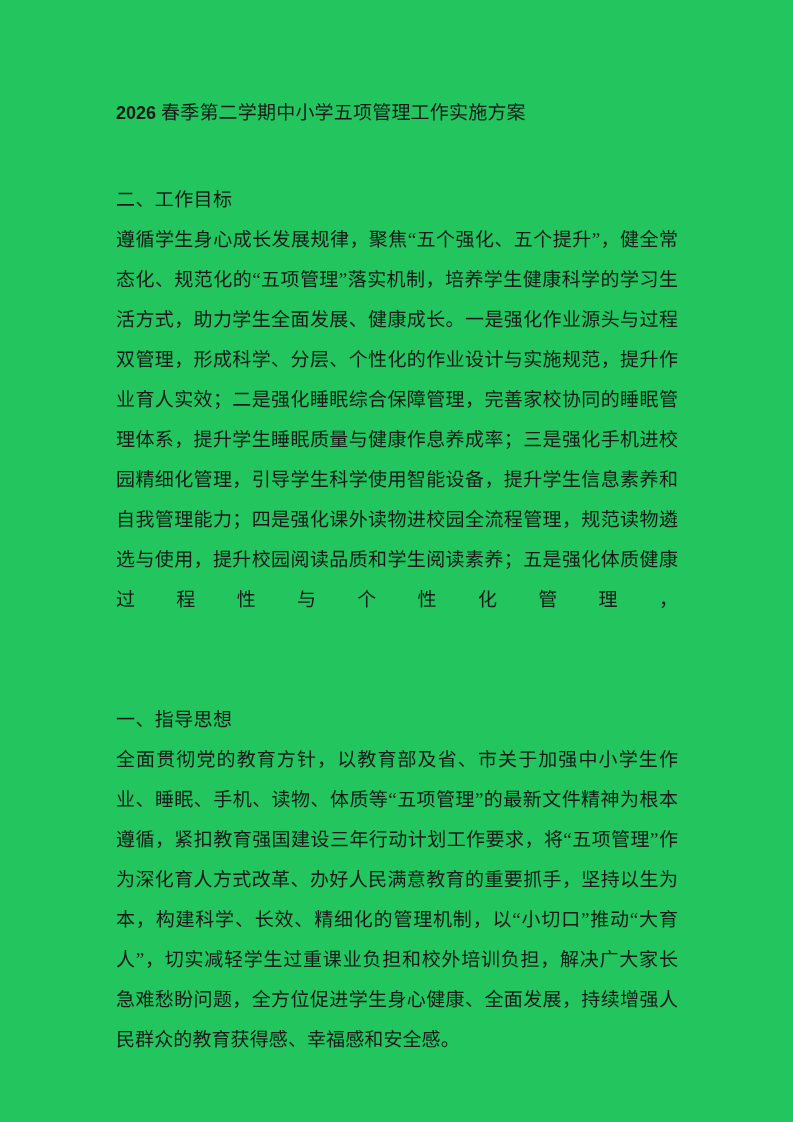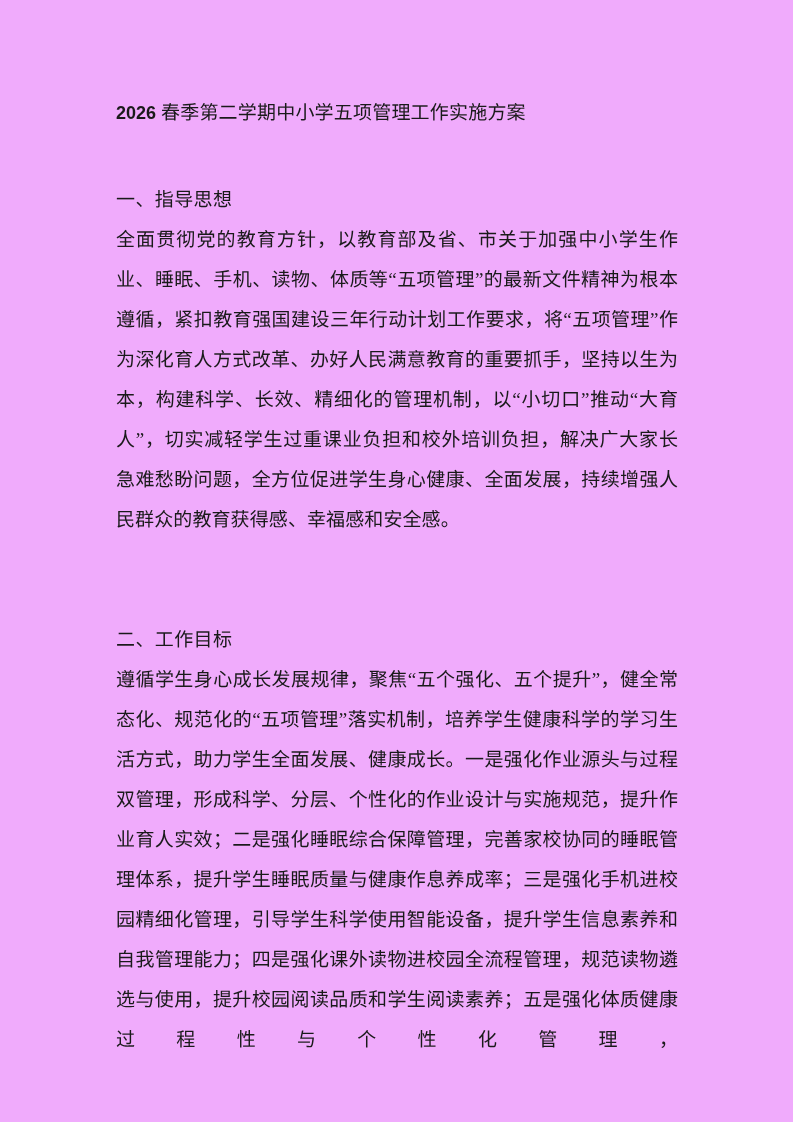--- a/index.html
+++ b/index.html
@@ -7,21 +7,21 @@
     margin: 0;
     padding: 0;
     background: #ffffff;
   }
 
   .page {
     position: relative;
     width: 793px;
     height: 1122px;
     margin: 0 auto;
-    background: #f0abfc;
+    background: #22c55e;
     overflow: hidden;
     font-family: "Liberation Serif", "DejaVu Serif", serif;
     color: #1a1a1a;
     -webkit-font-smoothing: antialiased;
   }
 
   .doc-body {
     position: absolute;
     left: 116px;
     top: 98px;
@@ -79,24 +79,24 @@
 </head>
 <body>
 
 <div class="page">
 
   <div class="doc-body">
 
     <h1 class="doc-title"><span class="num">2026</span> <span>春季第二学期中小学五项管理工作实施方案</span></h1>
 
     <div class="section">
-      <h2 class="section-heading">一、指导思想</h2>
-      <p class="section-para">全面贯彻党的教育方针，以教育部及省、市关于加强中小学生作业、睡眠、手机、读物、体质等“五项管理”的最新文件精神为根本遵循，紧扣教育强国建设三年行动计划工作要求，将“五项管理”作为深化育人方式改革、办好人民满意教育的重要抓手，坚持以生为本，构建科学、长效、精细化的管理机制，以“小切口”推动“大育人”，切实减轻学生过重课业负担和校外培训负担，解决广大家长急难愁盼问题，全方位促进学生身心健康、全面发展，持续增强人民群众的教育获得感、幸福感和安全感。</p>
+      <h2 class="section-heading">二、工作目标</h2>
+      <p class="section-para clipped">遵循学生身心成长发展规律，聚焦“五个强化、五个提升”，健全常态化、规范化的“五项管理”落实机制，培养学生健康科学的学习生活方式，助力学生全面发展、健康成长。一是强化作业源头与过程双管理，形成科学、分层、个性化的作业设计与实施规范，提升作业育人实效；二是强化睡眠综合保障管理，完善家校协同的睡眠管理体系，提升学生睡眠质量与健康作息养成率；三是强化手机进校园精细化管理，引导学生科学使用智能设备，提升学生信息素养和自我管理能力；四是强化课外读物进校园全流程管理，规范读物遴选与使用，提升校园阅读品质和学生阅读素养；五是强化体质健康过程性与个性化管理，</p>
     </div>
 
     <div class="section">
-      <h2 class="section-heading">二、工作目标</h2>
-      <p class="section-para clipped">遵循学生身心成长发展规律，聚焦“五个强化、五个提升”，健全常态化、规范化的“五项管理”落实机制，培养学生健康科学的学习生活方式，助力学生全面发展、健康成长。一是强化作业源头与过程双管理，形成科学、分层、个性化的作业设计与实施规范，提升作业育人实效；二是强化睡眠综合保障管理，完善家校协同的睡眠管理体系，提升学生睡眠质量与健康作息养成率；三是强化手机进校园精细化管理，引导学生科学使用智能设备，提升学生信息素养和自我管理能力；四是强化课外读物进校园全流程管理，规范读物遴选与使用，提升校园阅读品质和学生阅读素养；五是强化体质健康过程性与个性化管理，</p>
+      <h2 class="section-heading">一、指导思想</h2>
+      <p class="section-para">全面贯彻党的教育方针，以教育部及省、市关于加强中小学生作业、睡眠、手机、读物、体质等“五项管理”的最新文件精神为根本遵循，紧扣教育强国建设三年行动计划工作要求，将“五项管理”作为深化育人方式改革、办好人民满意教育的重要抓手，坚持以生为本，构建科学、长效、精细化的管理机制，以“小切口”推动“大育人”，切实减轻学生过重课业负担和校外培训负担，解决广大家长急难愁盼问题，全方位促进学生身心健康、全面发展，持续增强人民群众的教育获得感、幸福感和安全感。</p>
     </div>
 
   </div>
 
 </div>
 
 </body></html>

